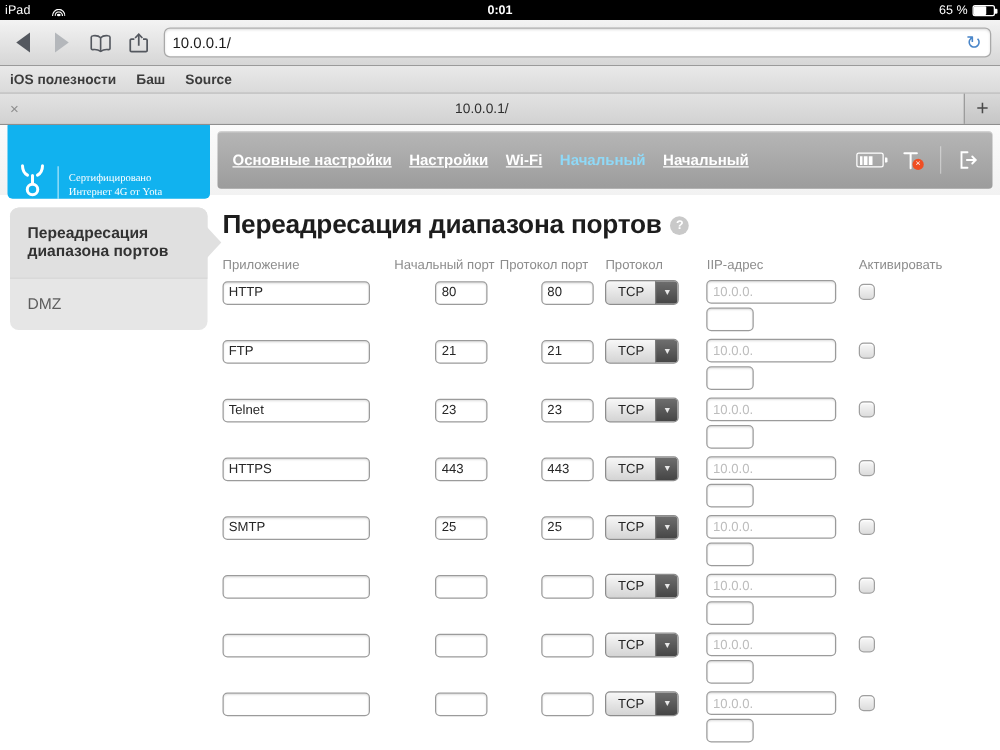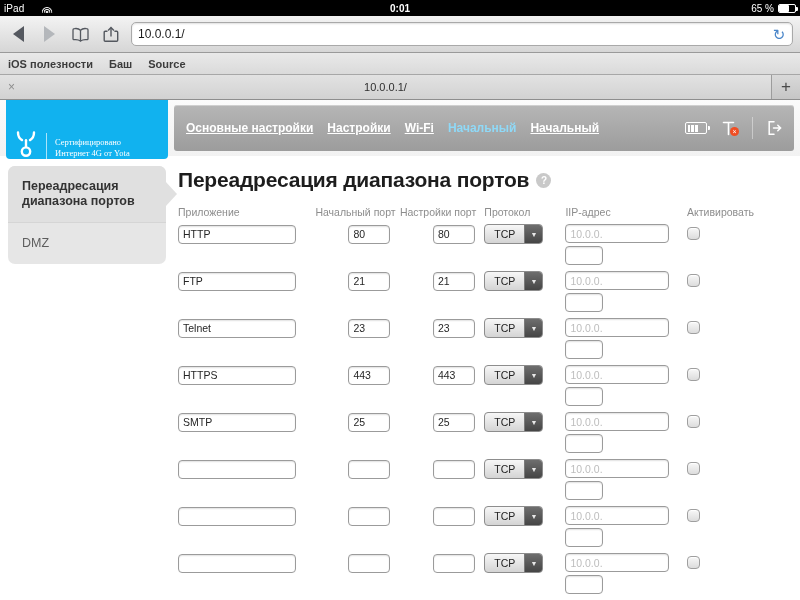--- a/index.html
+++ b/index.html
@@ -419,21 +419,21 @@
       <h1 class="title">
         <span>Переадресация диапазона портов</span>
         <span class="help-ico">?</span>
       </h1>
 
       <table class="fwd">
         <thead>
           <tr>
             <th class="col-app">Приложение</th>
             <th class="col-start">Начальный порт</th>
-            <th class="col-end">Настройки порт</th>
+            <th class="col-end">Протокол порт</th>
             <th class="col-proto">Протокол</th>
             <th class="col-ip">IIP-адрес</th>
             <th class="col-act">Активировать</th>
           </tr>
         </thead>
         <tbody id="rows">
             <tr>
               <td><input class="tf tf-app" value="HTTP" style=""></td>
               <td><input class="tf tf-port" value="80" style=""></td>
               <td><input class="tf tf-port" value="80" style=""></td>

